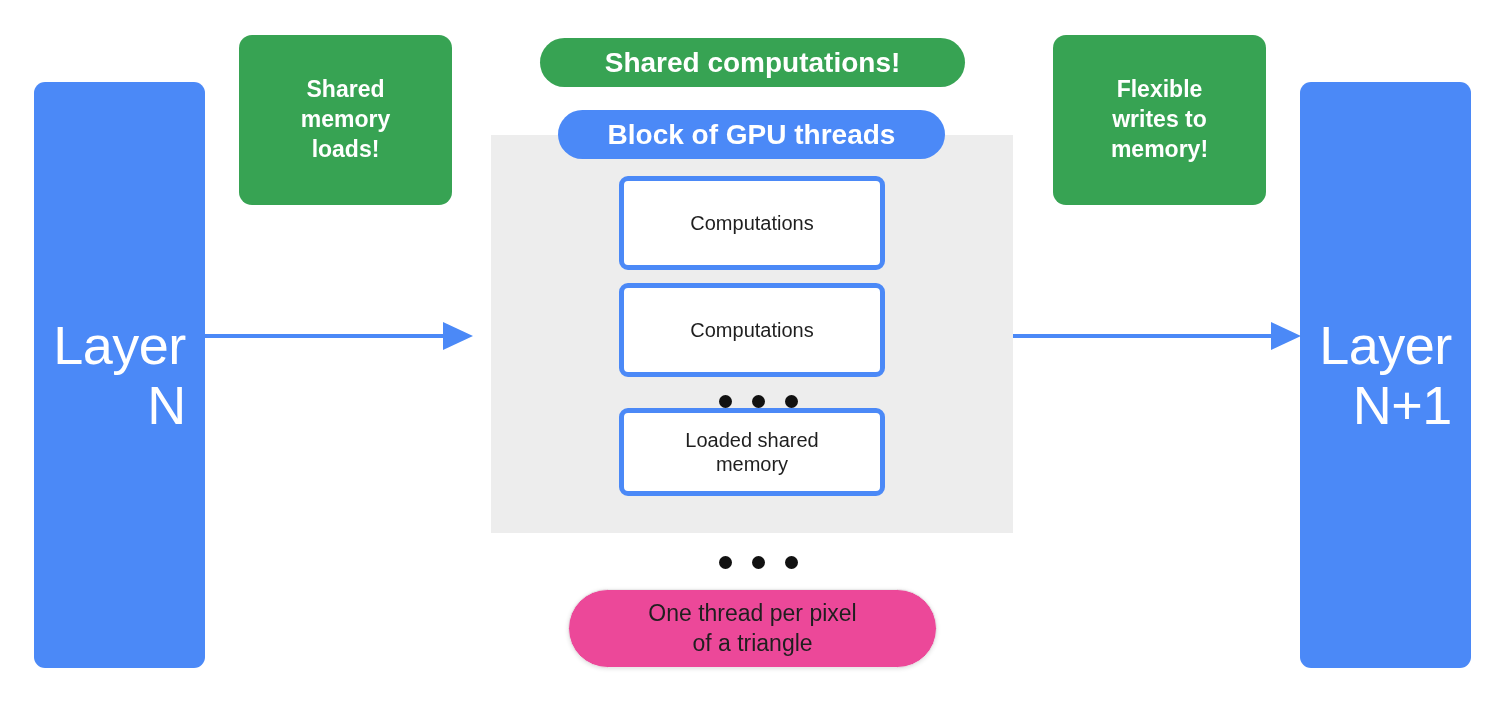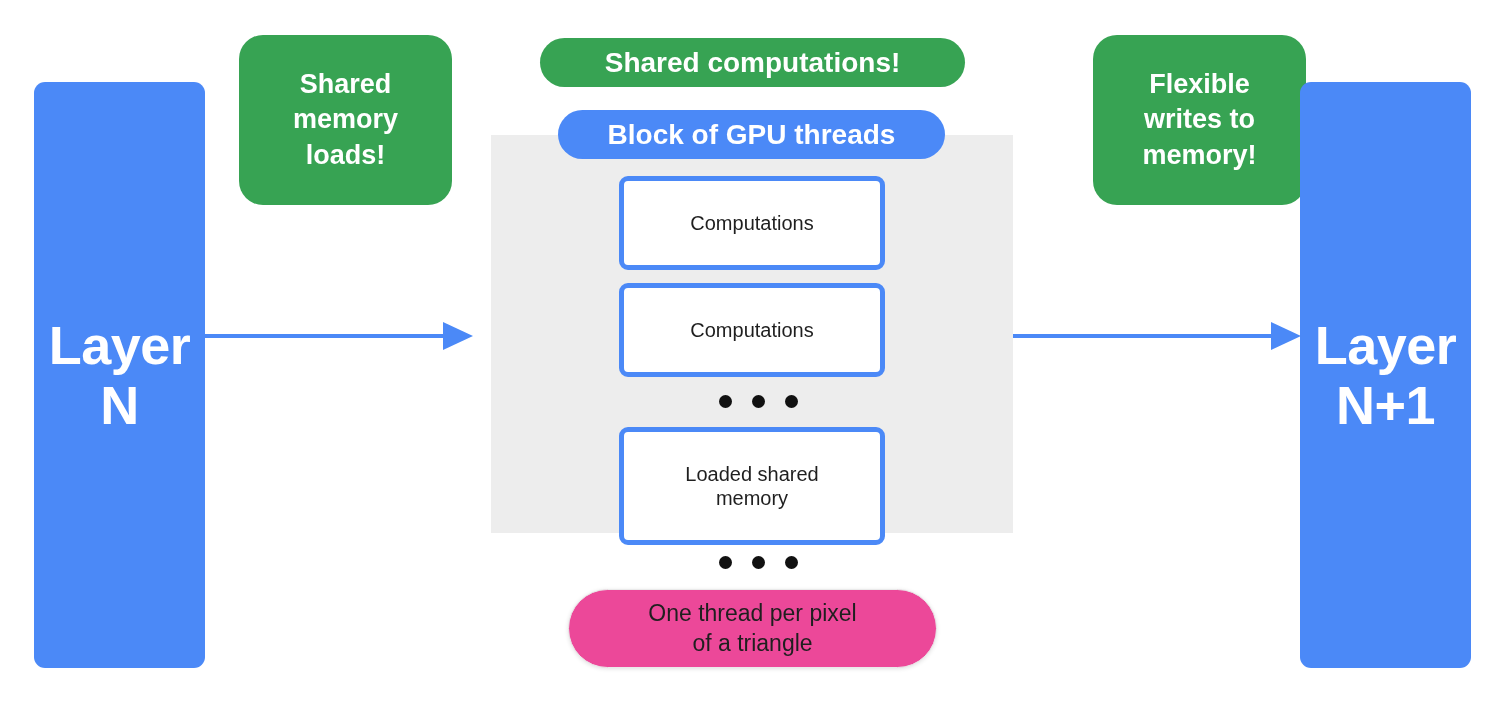--- a/index.html
+++ b/index.html
@@ -21,49 +21,49 @@
 
   
   .layer-slab {
     position: absolute;
     background: #4b89f7;
     border-radius: 11px;
     display: flex;
     align-items: center;
     justify-content: center;
     color: #ffffff;
-    text-align: center;
+    text-align: right;
     font-size: 54px;
     line-height: 1.12;
-    font-weight: 700;
+    font-weight: 400;
     letter-spacing: -0.5px;
     white-space: pre-line;
   }
   #layer-n      { left: 34px;   top: 82px;  width: 171px; height: 586px; }
   #layer-n1     { left: 1300px; top: 82px;  width: 171px; height: 586px; }
 
   
   .callout-card {
     position: absolute;
     background: #37a353;
-    border-radius: 24px;
+    border-radius: 13px;
     display: flex;
     align-items: center;
     justify-content: center;
     color: #ffffff;
     text-align: center;
-    font-size: 27px;
+    font-size: 23px;
     line-height: 1.30;
     font-weight: bold;
     white-space: pre-line;
     padding: 0 14px;
     box-sizing: border-box;
   }
   #callout-loads  { left: 239px;  top: 35px; width: 213px; height: 170px; }
-  #callout-writes { left: 1053px; top: 35px; width: 213px; height: 170px; margin-left: 40px; }
+  #callout-writes { left: 1053px; top: 35px; width: 213px; height: 170px; }
 
   
   .pill {
     position: absolute;
     border-radius: 999px;
     display: flex;
     align-items: center;
     justify-content: center;
     color: #ffffff;
     text-align: center;
@@ -108,21 +108,21 @@
     color: #1f1f1f;
     text-align: center;
     font-size: 20px;
     line-height: 1.22;
     font-weight: 400;
     white-space: pre-line;
     z-index: 3;
   }
   #thread-box-0 { top: 176px; height: 94px; }
   #thread-box-1 { top: 283px; height: 94px; }
-  #thread-box-2 { top: 427px; height: 118px; }
+  #thread-box-2 { top: 408px; height: 88px; }
 
   
   .dots {
     position: absolute;
     display: flex;
     gap: 20px;
     align-items: center;
     z-index: 3;
   }
   .dots .dot {

